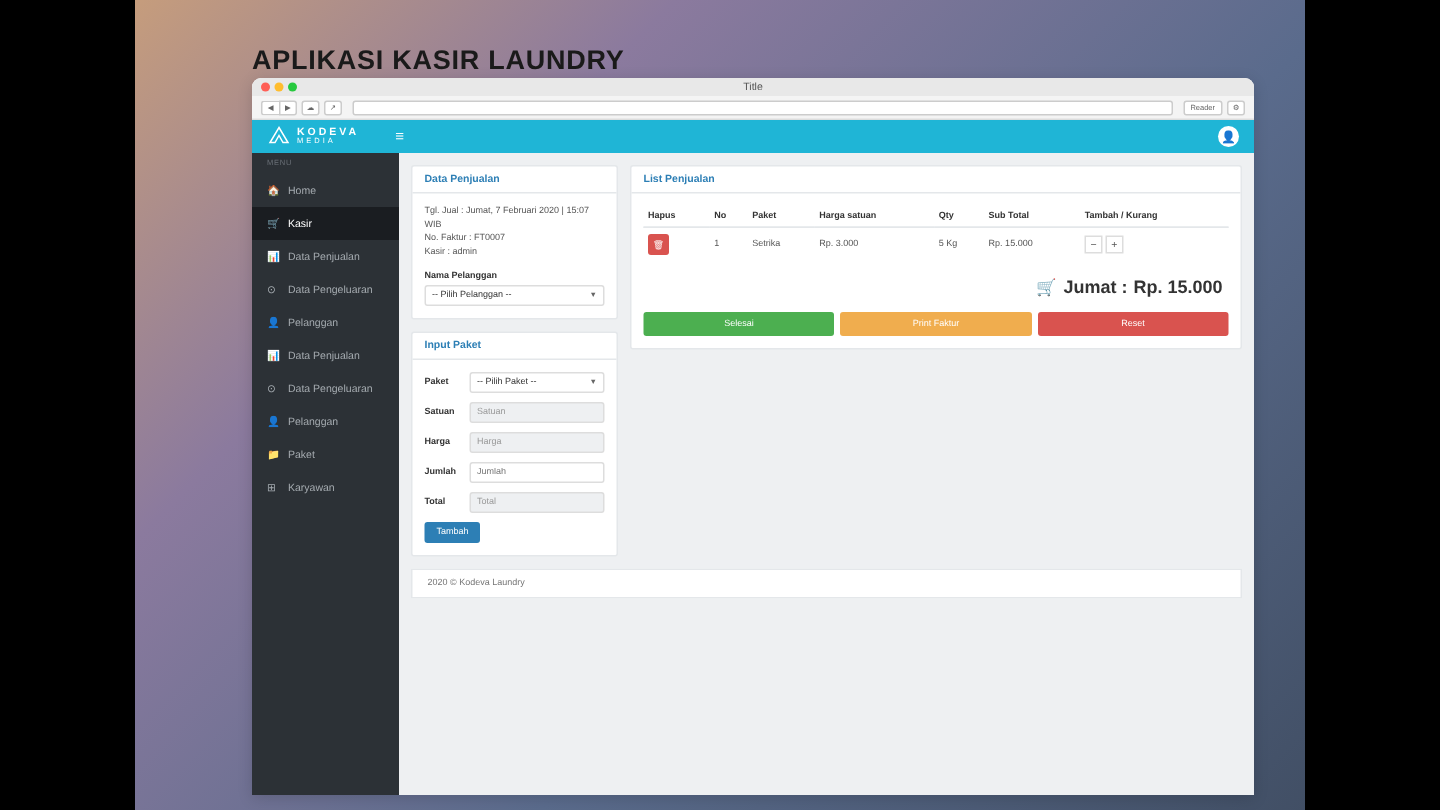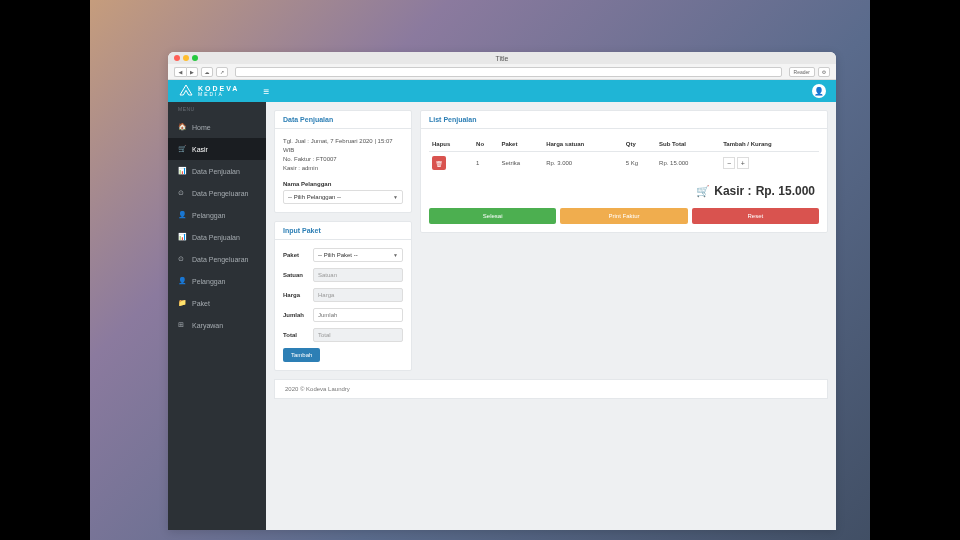--- a/index.html
+++ b/index.html
@@ -291,20 +291,21 @@
       font-size: 6px;
       color: #777;
     }
   </style>
 </head>
 <body>
 
 <div class="letterbox-left"></div>
 <div class="letterbox-right"></div>
 <div class="content-area">
+  <div class="app-title">APLIKASI KASIR LAUNDRY</div>
 
   <div class="browser-window">
     <div class="browser-titlebar">
       <div class="traffic-lights">
         <div class="tl tl-red"></div>
         <div class="tl tl-yellow"></div>
         <div class="tl tl-green"></div>
       </div>
       <div class="window-title-text">Title</div>
     </div>
@@ -465,21 +466,21 @@
                       <td>Rp. 15.000</td>
                       <td>
                         <span class="qty-btn">−</span>
                         <span class="qty-btn">+</span>
                       </td>
                     </tr>
                   </tbody>
                 </table>
                 <div class="total-row">
                   <span class="cart-icon">🛒</span>
-                  <span>Kasir :</span>
+                  <span>Jumat :</span>
                   <span>Rp. 15.000</span>
                 </div>
                 <div class="action-row">
                   <button class="btn btn-success">Selesai</button>
                   <button class="btn btn-warning">Print Faktur</button>
                   <button class="btn btn-danger">Reset</button>
                 </div>
               </div>
             </div>
           </div>

